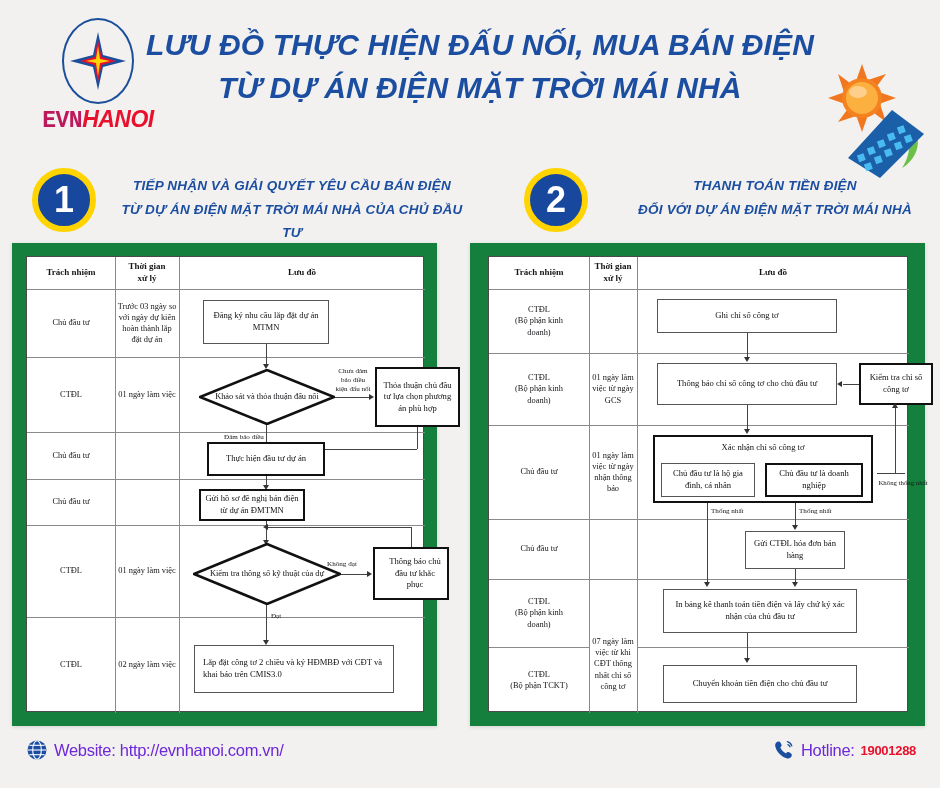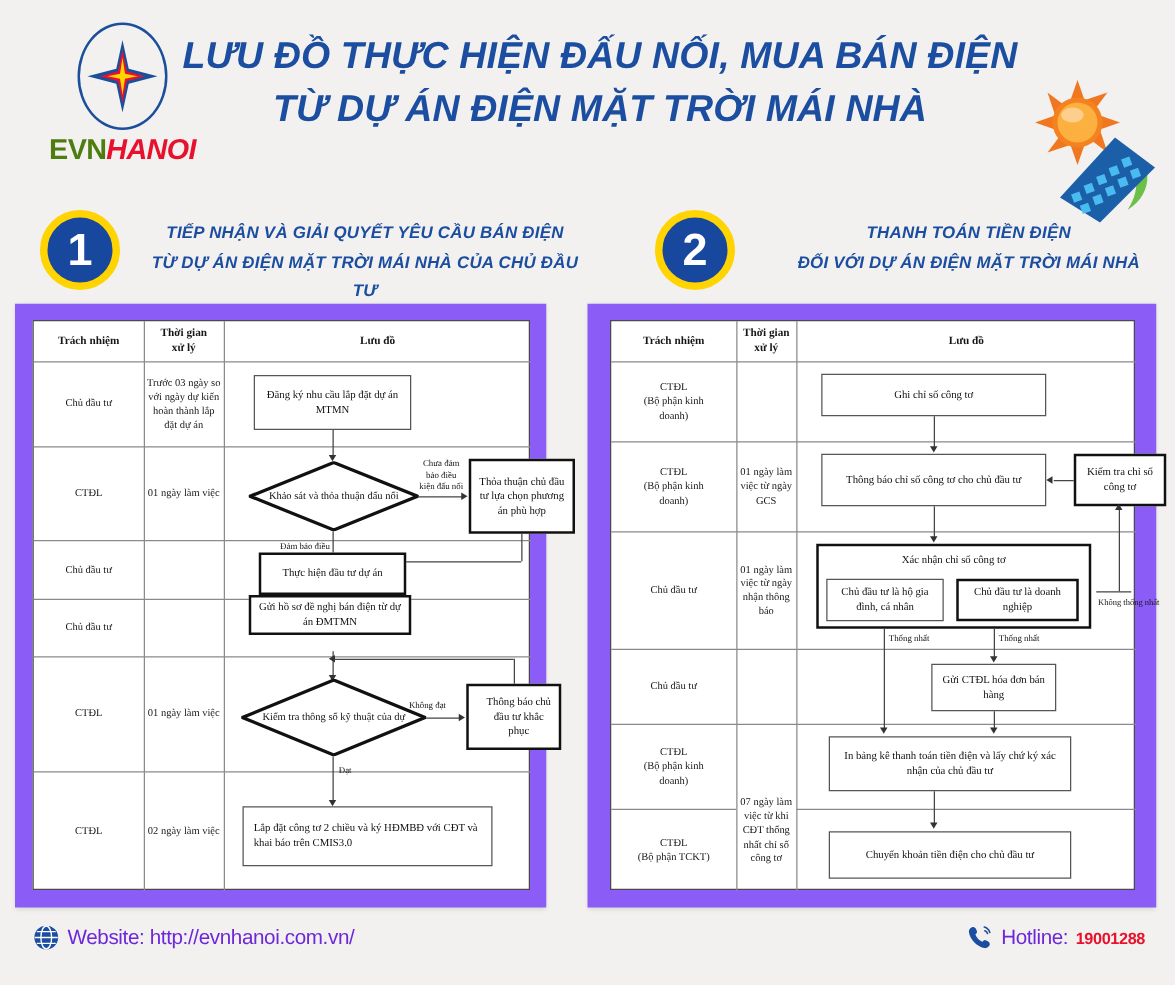--- a/index.html
+++ b/index.html
@@ -14,21 +14,21 @@
 
   
   .header { position: absolute; left: 0; top: 0; width: 940px; height: 160px; }
   .logo-wrap { position: absolute; left: 18px; top: 18px; width: 160px; height: 120px; }
   .logo-oval { position: absolute; left: 44px; top: 0px; width: 72px; height: 86px;
                border: 2.2px solid #1b4f9c; border-radius: 50%; }
   .logo-star { position: absolute; left: 48px; top: 12px; width: 64px; height: 62px; }
   .logo-text { position: absolute; left: 0; top: 88px; width: 160px; text-align: center;
                font-family: "Liberation Sans", sans-serif; font-weight: bold;
                font-size: 23px; letter-spacing: -0.5px; }
-  .logo-evn { color: #4d7c0f; }
+  .logo-evn { color: #be185d; font-family: Liberation Mono, monospace; }
   .logo-hanoi { color: #e8112d; font-style: italic; }
 
   .title { position: absolute; left: 130px; top: 24px; width: 700px;
            text-align: center; color: #1b4da0;
            font-family: "Liberation Sans", sans-serif;
            font-weight: bold; font-style: italic;
            font-size: 30px; line-height: 1.42; letter-spacing: 0.1px; }
   .title .l2 { display: block; }
 
   .sun-wrap { position: absolute; left: 818px; top: 62px; width: 118px; height: 118px; }
@@ -42,21 +42,21 @@
            color: #fff; font-family: "Liberation Sans", sans-serif;
            font-weight: bold; font-size: 36px;
            display: flex; align-items: center; justify-content: center; }
   .sec-title { position: absolute; left: 96px; top: 8px; width: 356px;
                color: #1b4da0; font-family: "Liberation Sans", sans-serif;
                font-weight: bold; font-style: italic; font-size: 13.5px;
                line-height: 1.75; text-align: center; letter-spacing: 0.2px; }
   .sec.two .sec-title { left: 100px; width: 330px; }
 
   
-  .panel { position: absolute; background: #8b5cf6;
+  .panel { position: absolute; background: #15803d;
            box-shadow: 0 1px 4px rgba(0,0,0,0.13); }
   .panel.left  { left: 12px;  top: 243px; width: 425px; height: 483px; }
   .panel.right { left: 470px; top: 243px; width: 455px; height: 483px; }
 
   .ftable { position: absolute; border: 1px solid #4a4a4a; background: #fff; }
   .ftable.left  { left: 14px; top: 13px; width: 398px; height: 456px; }
   .ftable.right { left: 18px; top: 13px; width: 420px; height: 456px; }
 
   .hline { position: absolute; left: 0; height: 1px; background: #8a8a8a; }
   .vline { position: absolute; top: 0; width: 1px; background: #8a8a8a; }
@@ -233,21 +233,21 @@
 
       <div class="arrow v" style="left:239px; top:168px; height:19px;"></div>
       <div class="arrow v" style="left:239px; top:192px; height:13px;"></div>
       <div class="ahead down" style="left:235.5px; top:202px;"></div>
 
       <div class="fbox thick" style="left:180px; top:184px; width:118px; height:34px; left:180px; top:185px;">Thực hiện đầu tư dự án</div>
 
       <div class="arrow v" style="left:239px; top:219px; height:12px;"></div>
       <div class="ahead down" style="left:235.5px; top:228px;"></div>
 
-      <div class="fbox thick" style="left:172px; top:219px; width:130px; height:32px;">Gửi hồ sơ đề nghị bán điện từ dự án ĐMTMN</div>
+      <div class="fbox thick" style="left:172px; top:232px; width:106px; height:32px;">Gửi hồ sơ đề nghị bán điện từ dự án ĐMTMN</div>
 
       <div class="arrow v" style="left:239px; top:264px; height:22px;"></div>
       <div class="ahead down" style="left:235.5px; top:283px;"></div>
 
       <div class="diamond" style="left:166px; top:286px; width:148px; height:62px;">
         <svg class="dshape" viewBox="0 0 148 62" preserveAspectRatio="none">
           <polygon points="74,1 147,31 74,61 1,31" fill="#fff" stroke="#111" stroke-width="2.6"></polygon>
         </svg>
         <div class="dtext">Kiểm tra thông số kỹ thuật của dự</div>
       </div>

